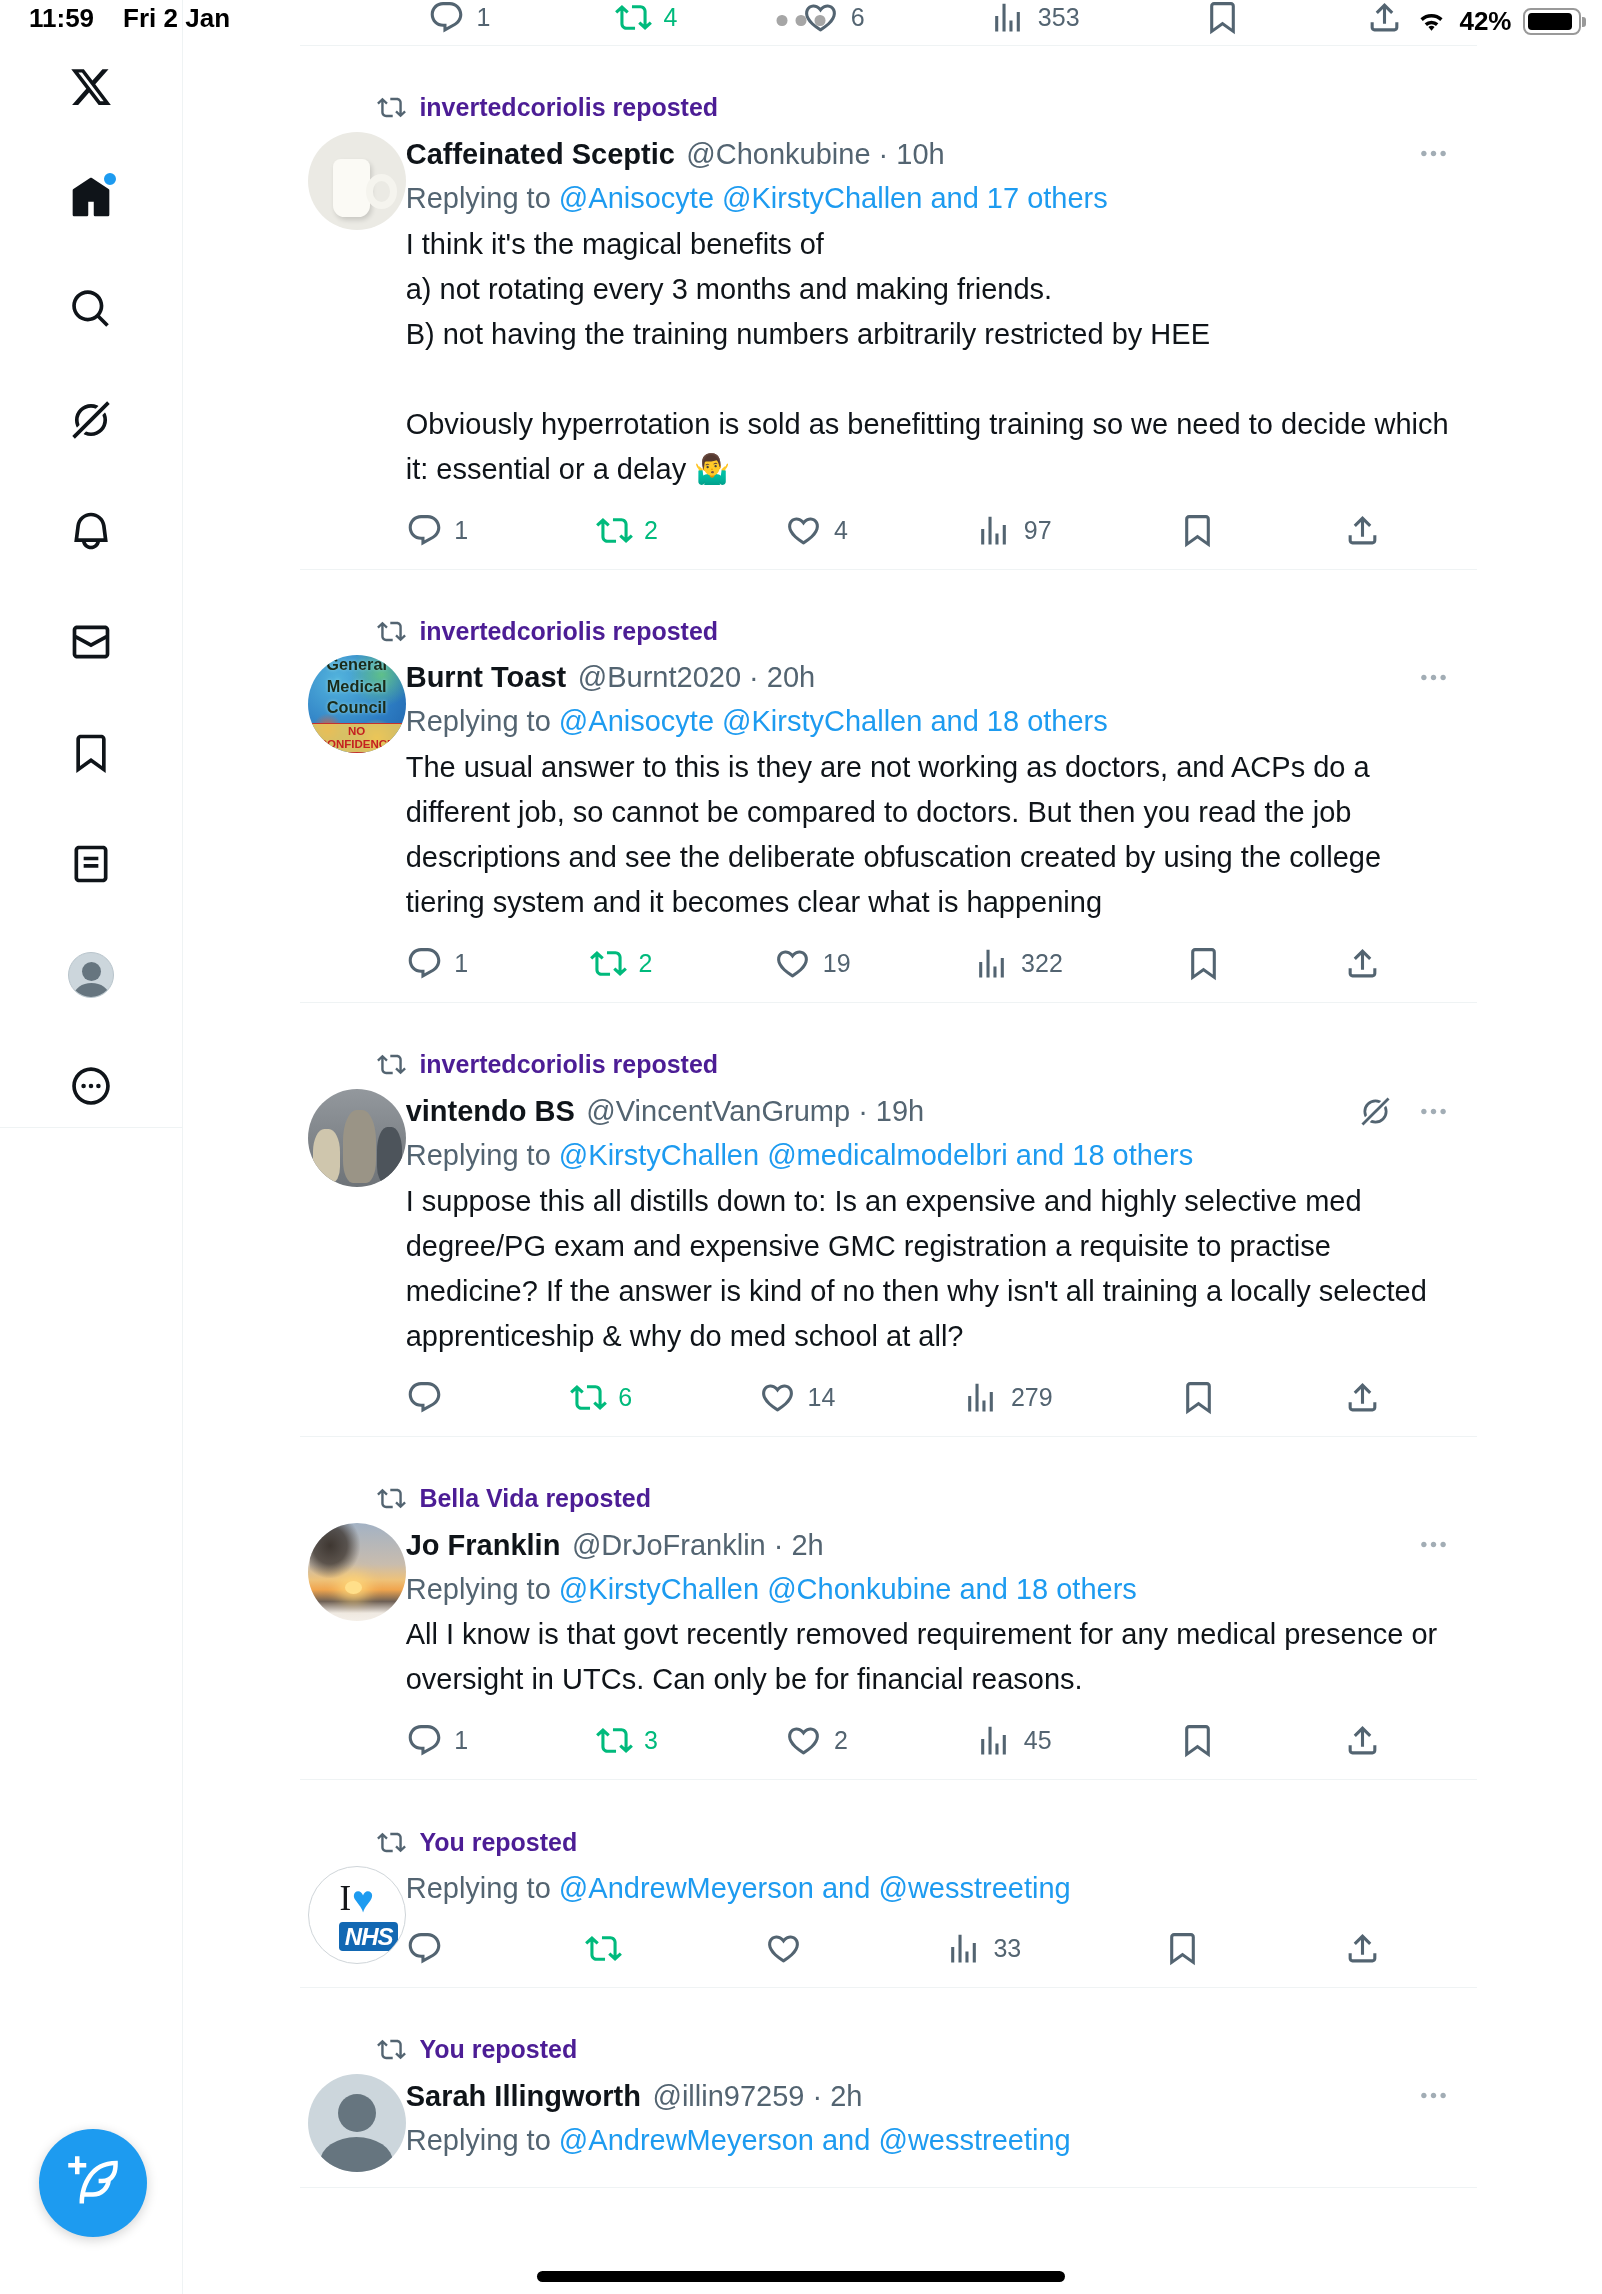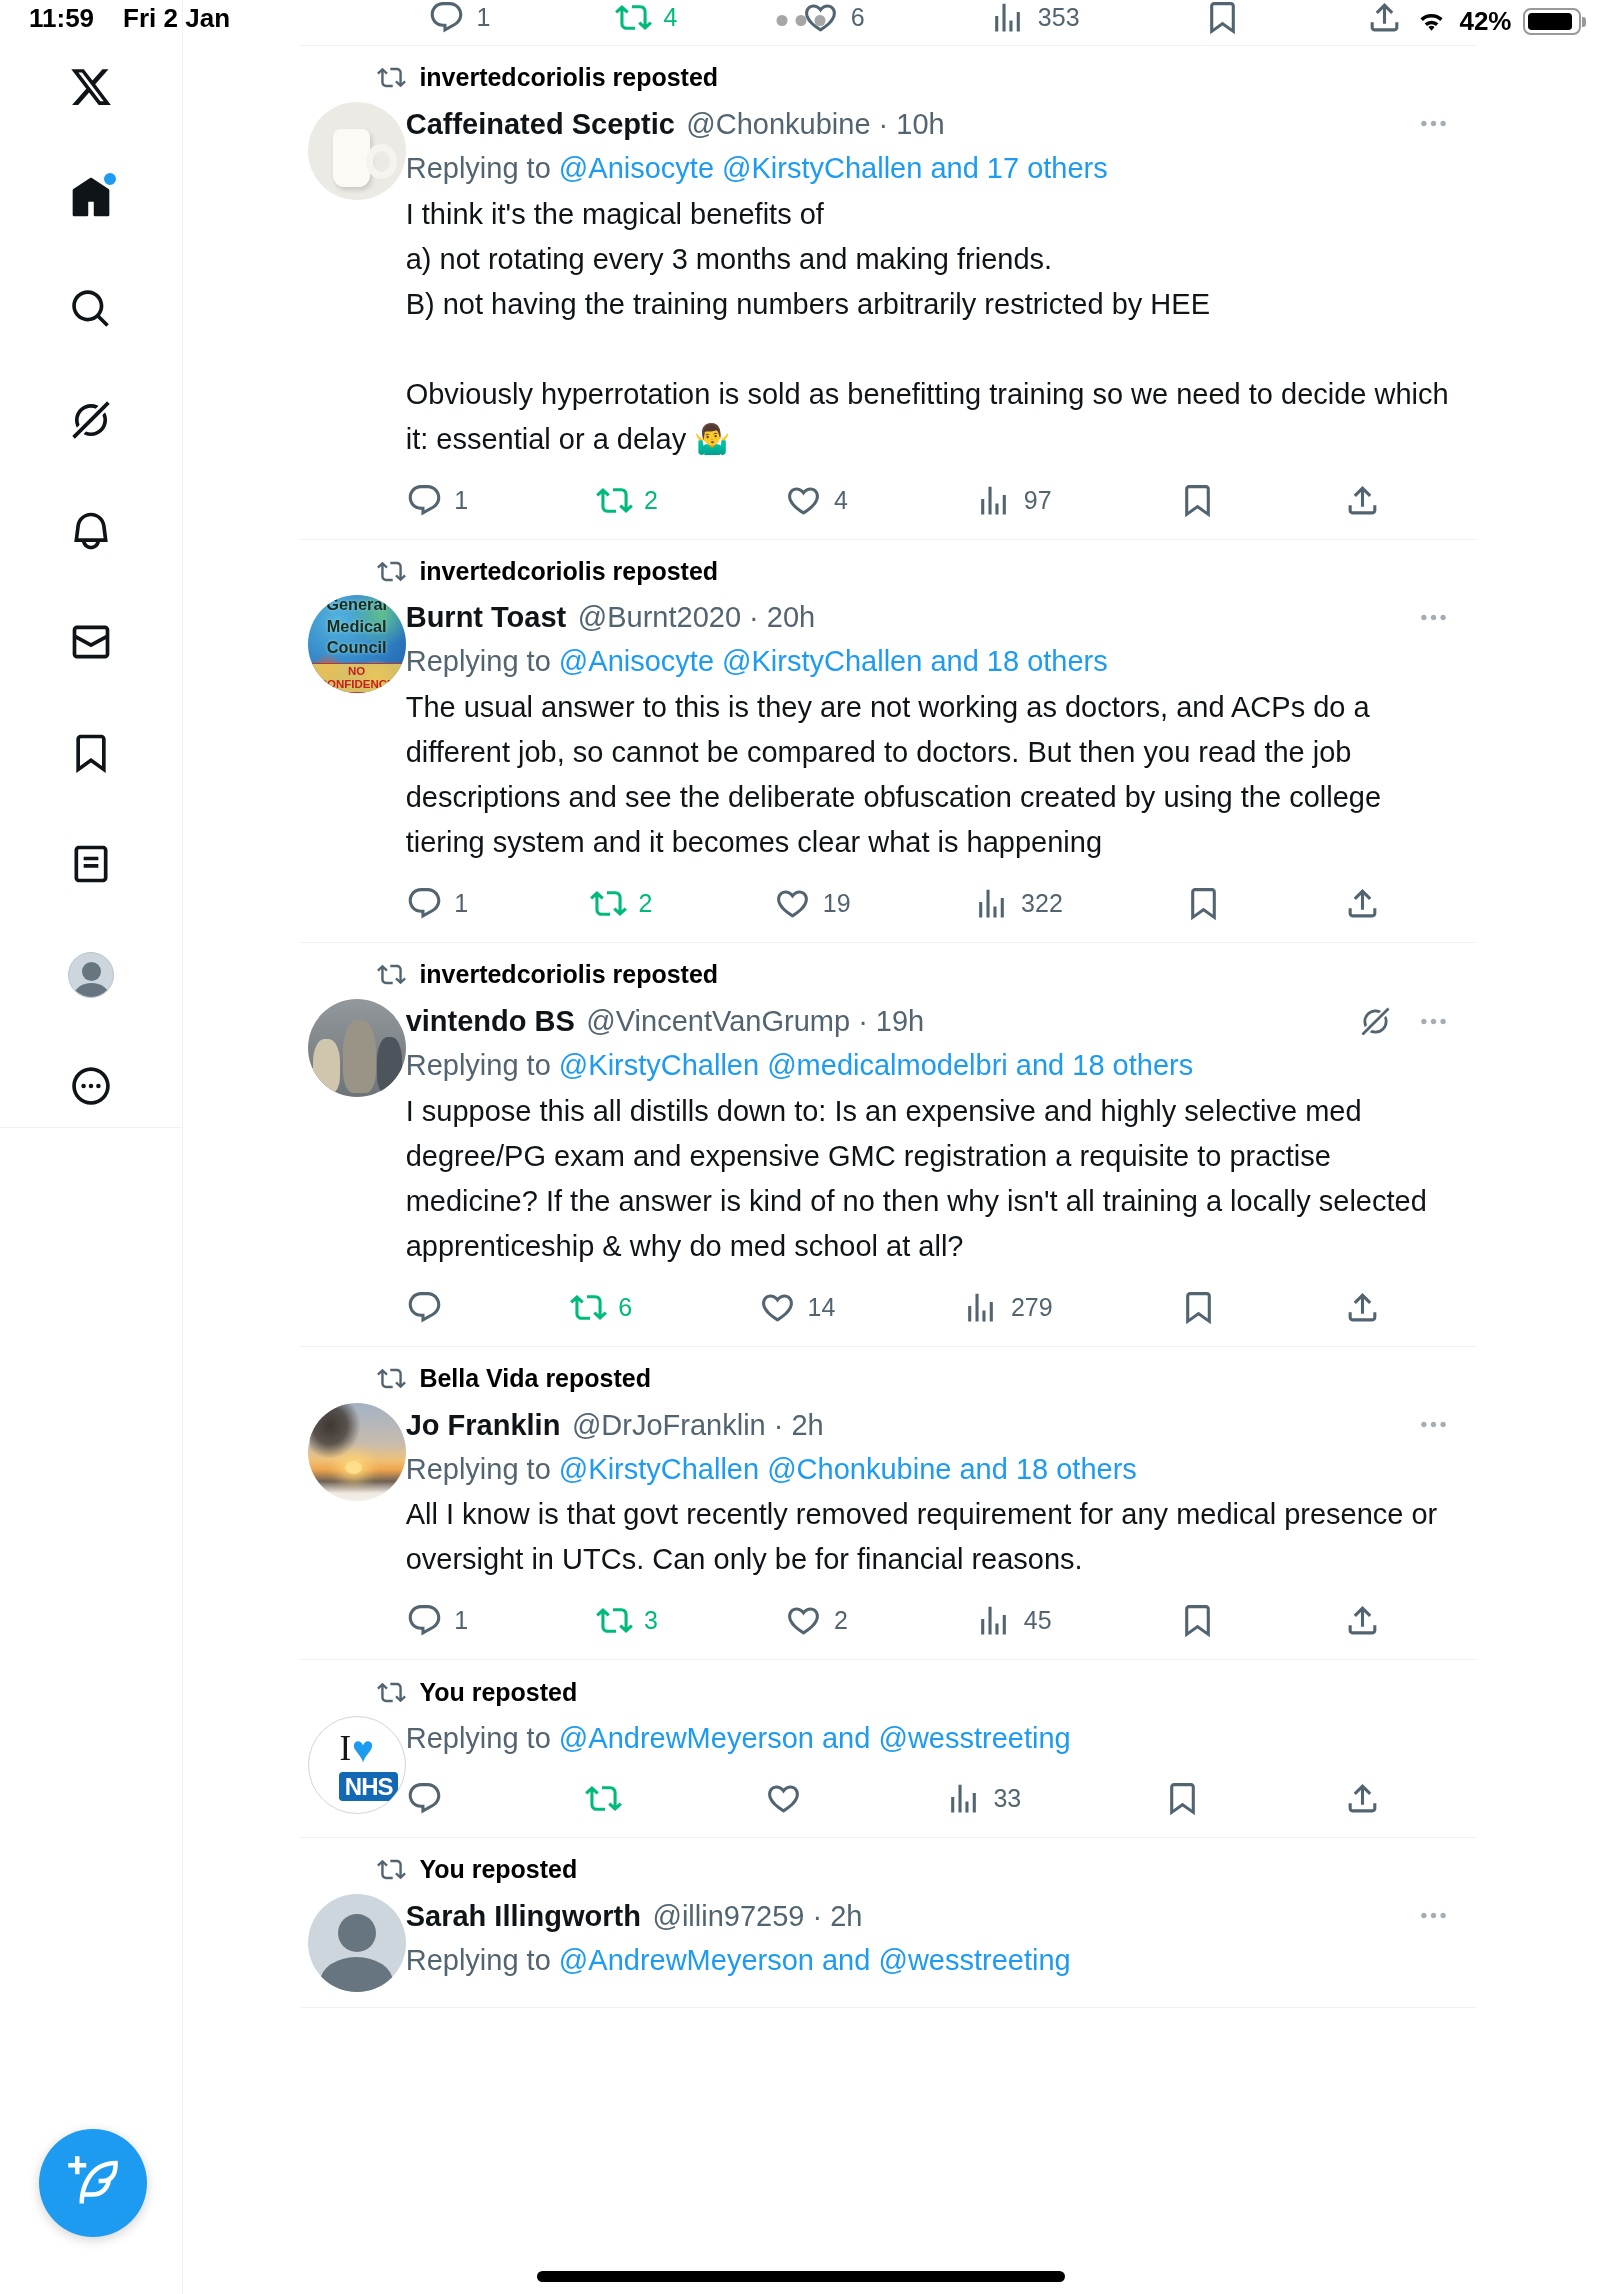--- a/index.html
+++ b/index.html
@@ -30,21 +30,21 @@
   .profile-circ::after { content:""; position:absolute; left:5.8px; top:30px; width:35px; height:25px; border-radius:50% 50% 0 0; background:#66757f; }
   .side-divider { position:absolute; left:0; top:1127px; width:183px; border-top:1.9px solid #eff3f4; }
   .compose-btn { position:absolute; left:39px; top:2129px; width:108px; height:108px; border-radius:50%; background:#1d9bf0; display:flex; align-items:center; justify-content:center; box-shadow:0 2.9px 11.5px rgba(0,0,0,.18); z-index:35; }
 
   
   .timeline { position:absolute; left:300px; top:0; width:1177px; background:#fff; }
   .partial-actions { position:relative; height:46px; overflow:hidden; border-bottom:1.9px solid #eff3f4; }
   .partial-actions .action-row { position:absolute; top:-21px; left:128px; width:975px; }
 
   .tweet { position:relative; border-bottom:1.9px solid #eff3f4; padding:17.3px 0 15.4px; }
-  .repost-row { display:flex; align-items:center; gap:13.4px; margin-left:77px; color:#000000; font-weight:700; font-size:25px; margin-bottom:9.6px; }
+  .repost-row { display:flex; align-items:center; gap:13.4px; margin-left:77px; color:#4c1d95; font-weight:700; font-size:25px; margin-bottom:9.6px;margin-top:30px; }
   .repost-row svg { flex:0 0 auto; }
   .tweet-main { display:flex; }
   .avatar { flex:0 0 auto; width:98px; height:98px; border-radius:50%; margin-left:7.7px; position:relative; overflow:hidden; background:#e1e8ed; }
   .tweet-content { flex:1; min-width:0; padding-right:27px; }
   .head-row { display:flex; align-items:center; font-size:29px; line-height:44px; }
   .name { font-weight:700; color:#0f1419; white-space:nowrap; }
   .handle { color:#536471; margin-left:11.5px; white-space:nowrap; }
   .head-right { margin-left:auto; display:flex; align-items:center; gap:25px; }
   .replying { font-size:29px; line-height:44px; color:#536471; }
   .replying .links { color:#1d9bf0; }
@@ -70,21 +70,21 @@
   .moai.m1 { left:5.8px; width:27px; height:54px; background:#cfc6ad; }
   .moai.m2 { left:35px; width:33px; height:73px; background:#9a9486; }
   .moai.m3 { left:69px; width:25px; height:56px; background:#4d545b; }
   .av-sunset { background:linear-gradient(180deg,#a3b2c4 0%,#c8bcae 42%,#eec27a 58%,#f0a54e 68%,#6e6055 80%,#efe9e2 92%,#f4efe8 100%); }
   .av-sunset::before { content:""; position:absolute; left:1.9px; top:1.9px; width:50px; height:54px; background:radial-gradient(ellipse at 40% 40%, rgba(56,48,42,.95) 0%, rgba(56,48,42,.75) 40%, rgba(56,48,42,0) 72%); }
   .av-sunset::after { content:""; position:absolute; left:37px; top:58px; width:17.3px; height:13.4px; border-radius:50%; background:#ffdf8a; box-shadow:0 0 13.4px 7.7px rgba(255,214,120,.85); }
   .av-nhs { background:#fff; border:1.9px solid #cfd5d9; display:flex; flex-direction:column; align-items:center; justify-content:center; }
   .nhs-top { display:flex; align-items:center; font-family:"Liberation Serif", serif; }
   .nhs-i { font-size:35px; color:#15171a; }
   .nhs-heart { font-size:37px; color:#1d9bf0; margin-left:1px; line-height:29px; }
-  .nhs-box { margin-top:2.9px; background:#1268b3; color:#fff; font-weight:700; font-size:24px; line-height:29px; padding:0 5.8px; border-radius:3.8px; letter-spacing:-1px;margin-left:24px; }
+  .nhs-box { margin-top:2.9px; background:#1268b3; color:#fff; font-style:italic; font-weight:700; font-size:24px; line-height:29px; padding:0 5.8px; border-radius:3.8px; letter-spacing:-1px;margin-left:24px; }
   .av-default { background:#ccd6dc; }
   .av-default::before { content:""; position:absolute; left:30px; top:20px; width:38px; height:38px; border-radius:50%; background:#66757f; }
   .av-default::after { content:""; position:absolute; left:12.5px; top:63px; width:73px; height:50px; border-radius:50% 50% 0 0; background:#66757f; }
 
   .home-indicator { position:absolute; left:537px; top:2271px; width:528px; height:10.6px; border-radius:5.8px; background:#000; z-index:60; }
 </style>
 </head>
 <body>
 
 <div class="statusbar">

